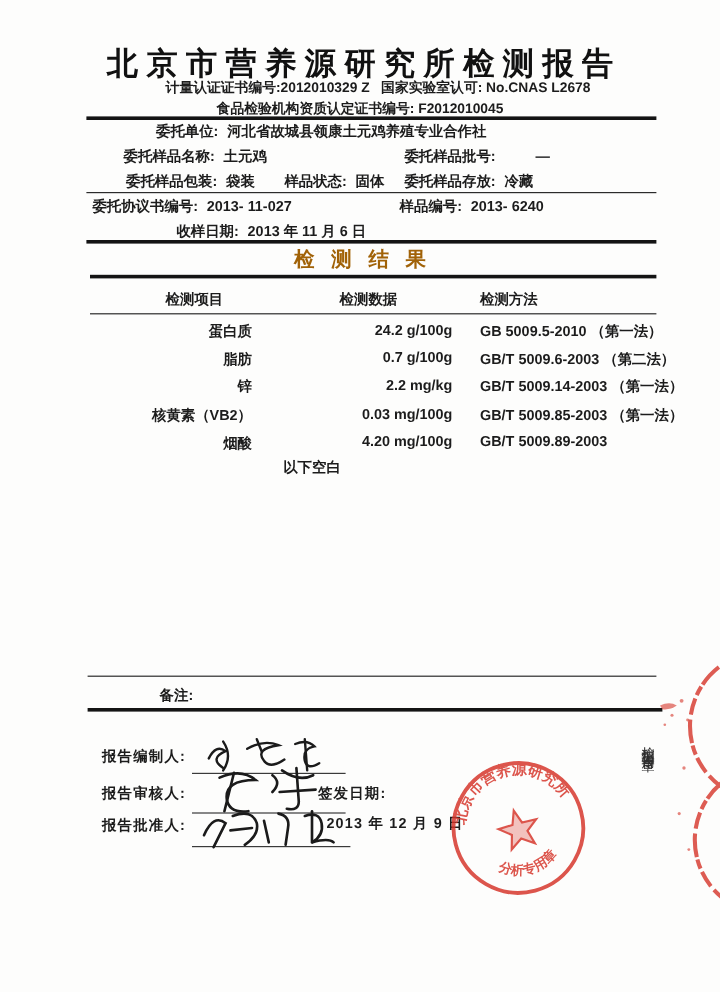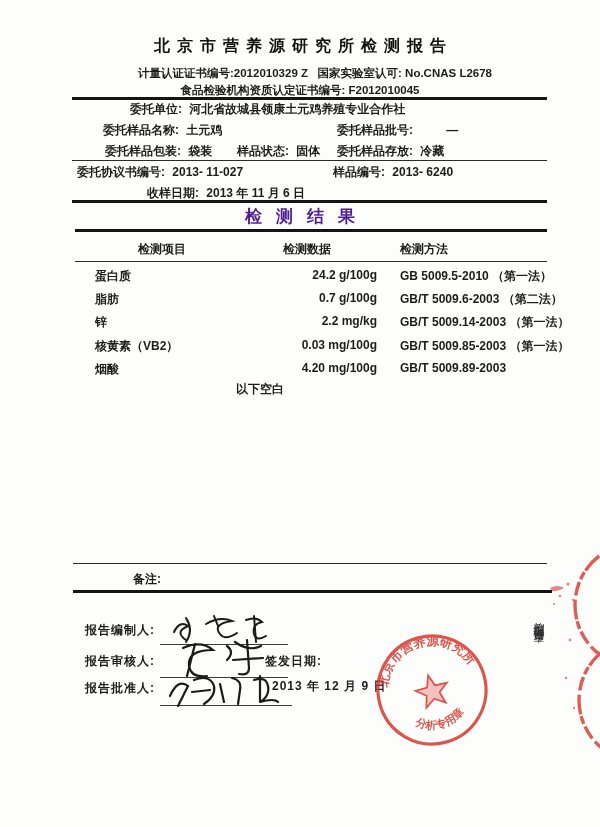--- a/index.html
+++ b/index.html
@@ -9,38 +9,38 @@
     position:relative; width:600px; height:827px; margin:0 auto;
     background:#fdfdfc; color:#1c1c1c; overflow:hidden;
   }
   .abs { position:absolute; white-space:nowrap; }
   .hline { position:absolute; background:#141414; }
   .thin  { height:1px; background:#2b2b2b; }
   .thick { height:3px; }
 
   .doc-title {
     left:0; right:0; top:36px; text-align:center;
-    font-size:16px; font-weight:800; letter-spacing:7px; text-indent:7px;
+    font-size:26px; font-weight:800; letter-spacing:7px; text-indent:7px;
     color:#111;
   }
   .cert-row { left:138px; top:66px; width:354px; display:flex; justify-content:space-between;
     font-size:11.5px; font-weight:700; }
   .cert-center { left:0; right:0; top:83px; text-align:center; font-size:11.5px; font-weight:700; }
 
   .t12 { font-size:12px; font-weight:600; }
   .lbl { margin-right:4px; }
 
   .sec-title { left:0; right:0; top:205px; text-align:center;
-    font-size:17px; font-weight:800; letter-spacing:14px; text-indent:14px; color:#4c1d95; }
+    font-size:17px; font-weight:800; letter-spacing:14px; text-indent:14px; color:#a16207; }
 
   .col-item-h   { left:138px; top:241px; }
   .col-value-h  { left:283px; top:241px; }
   .col-method-h { left:400px; top:241px; }
 
-  .cell-item   { left:95px;  width:115px; text-align:left; }
+  .cell-item   { left:95px;  width:115px; text-align:right; }
   .cell-value  { left:230px; width:147px; text-align:right; }
   .cell-method { left:400px; }
 
   .end-note { left:236px; top:381px; }
 
   .sig-label { font-size:12px; font-weight:600; letter-spacing:1px; }
   .sig-line  { position:absolute; height:1px; background:#3a3a3a; }
 
   .stamp-wrap { position:absolute; left:375px; top:633px; width:114px; height:114px;
     transform:rotate(-15deg); opacity:0.83; pointer-events:none; }

